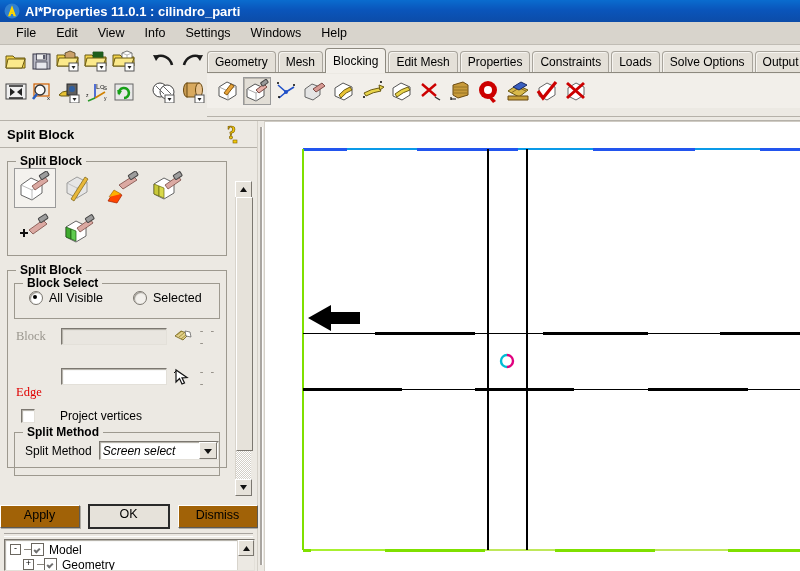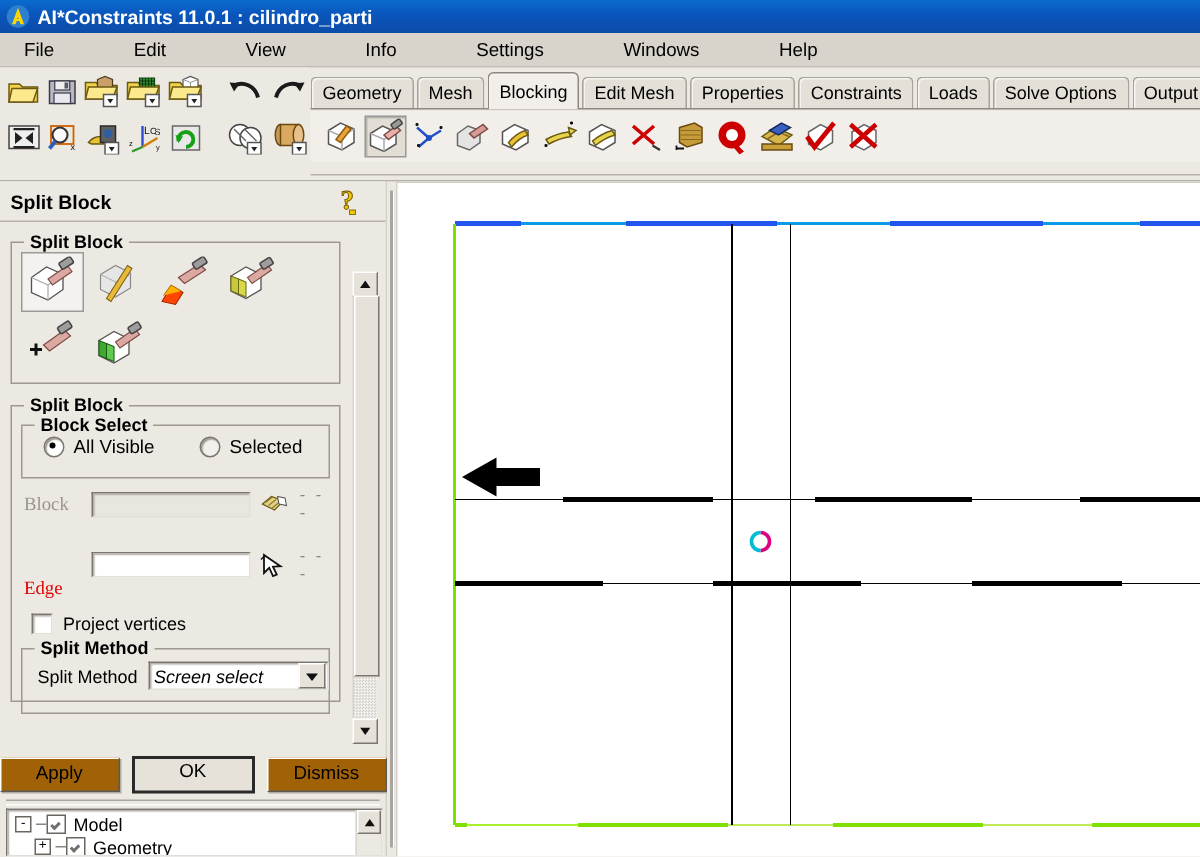--- a/index.html
+++ b/index.html
@@ -28,21 +28,21 @@
   .title-text{
     color:#fff;font-weight:bold;font-size:13px;
     white-space:nowrap;letter-spacing:0px;
   }
 
   
   .menubar{
     height:23px;background:#d8d4cc;
     display:flex;align-items:center;
     border-bottom:1px solid #c0bcb4;
-    padding-left:6px;box-sizing:border-box;gap:33px;
+    padding-left:6px;box-sizing:border-box;
   }
   .menu-item{
     padding:3px 10px;font-size:12.5px;color:#000;cursor:default;
     white-space:nowrap;
   }
 
   
   .toolarea{
     position:relative;height:75px;background:#ece9e3;
     border-bottom:1px solid #b5b1a9;
@@ -195,21 +195,21 @@
   .tinput{
     width:106px;height:17px;background:#fff;
     border:1px solid #7b7770;border-right-color:#e3e0d9;border-bottom-color:#e3e0d9;
     box-shadow:inset 1px 1px 1px #b0aca4;
     font-size:12px;padding:0 2px;box-sizing:border-box;
   }
   .tinput.disabled{background:#e9e6e0;}
   .picker{width:22px;height:20px;display:flex;align-items:center;justify-content:center;cursor:default;}
   .dots{font-size:11px;letter-spacing:2px;color:#8a867e;}
 
-  .check-row{display:flex;align-items:center;gap:7px;margin:9px 0 0 13px;}
+  .check-row{display:flex;align-items:center;gap:25px;margin:9px 0 0 13px;}
   .cb{
     width:12px;height:12px;background:#fff;
     border:1px solid #7b7770;border-right-color:#e3e0d9;border-bottom-color:#e3e0d9;
     box-shadow:inset 1px 1px 1px #b0aca4;flex:0 0 auto;
   }
 
   .sel-row{display:flex;align-items:center;gap:7px;padding:8px 0 0 10px;}
   .combo{
     width:120px;height:19px;background:#fff;
     border:1px solid #7b7770;border-right-color:#e3e0d9;border-bottom-color:#e3e0d9;
@@ -285,21 +285,21 @@
 <div id="app">
 
   <div class="titlebar">
     <div class="title-icon">
       <svg width="16" height="16" viewBox="0 0 16 16">
         <circle cx="8" cy="8" r="7.5" fill="#2f7fd0"></circle>
         <path d="M8 2.2 L12 13.2 L9.6 13.2 L8 8.4 L6.4 13.2 L4 13.2 Z" fill="#ffd700"></path>
         <path d="M5.6 9.6 L10.4 9.6 L10.9 11 L5.1 11 Z" fill="#ffd700"></path>
       </svg>
     </div>
-    <div class="title-text">AI*Constraints 11.0.1 : cilindro_parti</div>
+    <div class="title-text">AI*Properties 11.0.1 : cilindro_parti</div>
   </div>
 
   <div class="menubar">
     <div class="menu-item">File</div>
     <div class="menu-item">Edit</div>
     <div class="menu-item">View</div>
     <div class="menu-item">Info</div>
     <div class="menu-item">Settings</div>
     <div class="menu-item">Windows</div>
     <div class="menu-item">Help</div>

